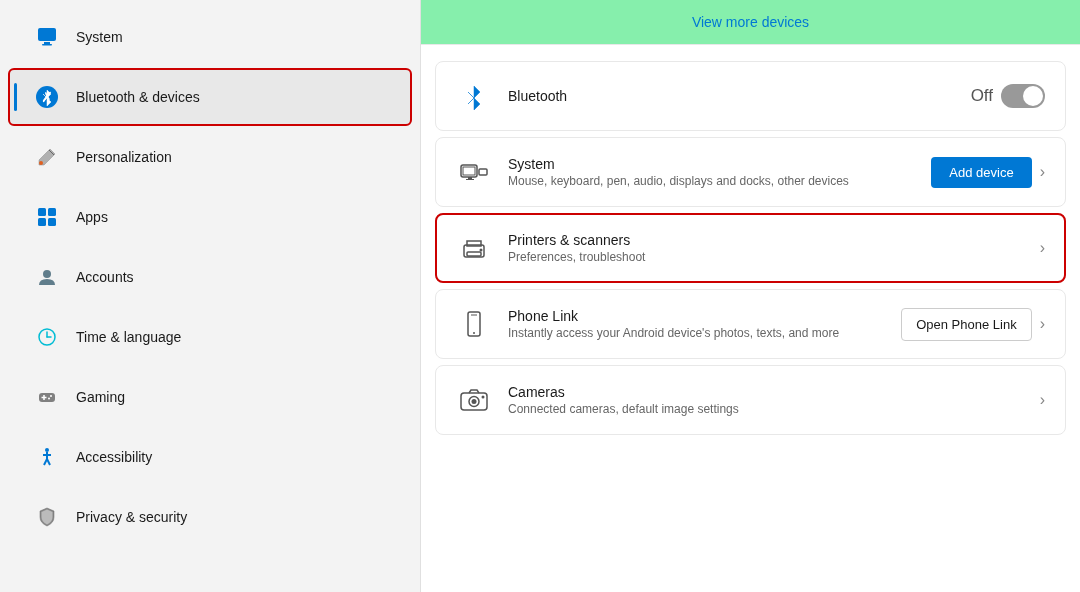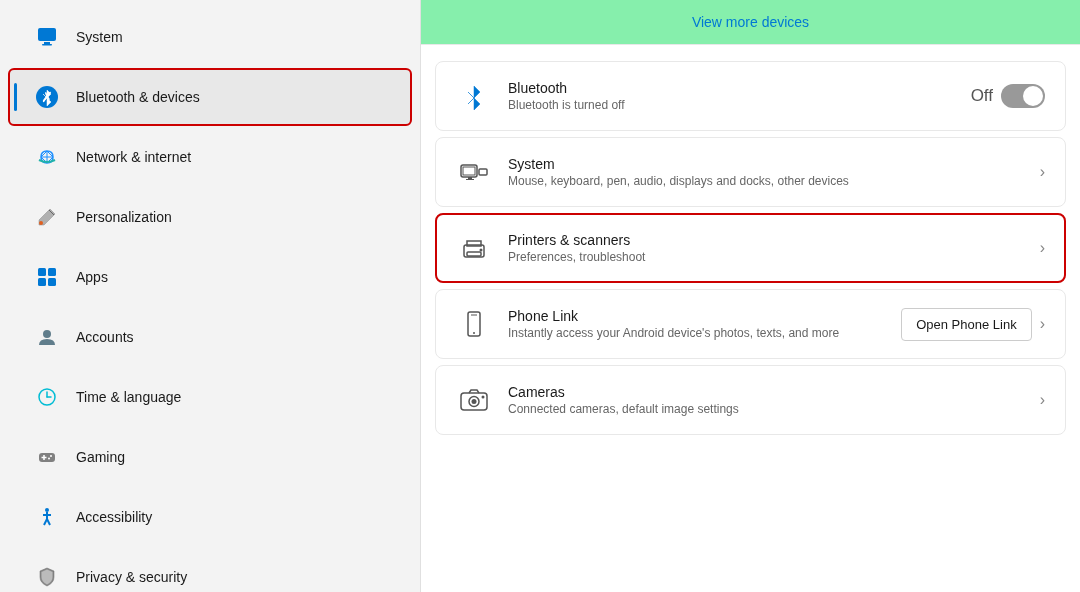--- a/index.html
+++ b/index.html
@@ -219,33 +219,20 @@
       <svg width="22" height="22" viewBox="0 0 22 22">
         <rect width="22" height="22" rx="11" fill="#0078d4"></rect>
         <text x="11" y="16" text-anchor="middle" fill="white" font-size="14" font-family="Arial">✗</text>
 
         <path d="M11 4 L15 8 L11 12 L15 16 L11 20 L11 12 L7 16 L11 12 L7 8 L11 12 L11 4Z" fill="white" stroke="white" stroke-width="0.5"></path>
       </svg>
     </div>
     <span class="sidebar-item-label">Bluetooth &amp; devices</span>
   </div>
 
-  <div class="sidebar-item">
-    <div class="icon-circle">
-      <svg width="22" height="22" viewBox="0 0 22 22">
-        <path d="M11 5 Q17 5 17 11 Q17 17 11 17 Q5 17 5 11 Q5 5 11 5Z" fill="none" stroke="#1e90ff" stroke-width="1.5"></path>
-        <path d="M5 11 Q8 8 11 5 Q14 8 17 11 Q14 14 11 17 Q8 14 5 11Z" fill="none" stroke="#1e90ff" stroke-width="1"></path>
-        <line x1="5" y1="11" x2="17" y2="11" stroke="#1e90ff" stroke-width="1"></line>
-        <line x1="11" y1="5" x2="11" y2="17" stroke="#1e90ff" stroke-width="1"></line>
-
-        <path d="M3 14 Q11 18 19 14" fill="none" stroke="#20b2aa" stroke-width="2"></path>
-      </svg>
-    </div>
-    <span class="sidebar-item-label">Network &amp; internet</span>
-  </div>
 
   <div class="sidebar-item">
     <div class="icon-circle">
       <svg width="22" height="22" viewBox="0 0 22 22">
         <path d="M14 3 L19 8 L8 19 L3 19 L3 14 Z" fill="#b0b0b0" stroke="#888" stroke-width="0.5"></path>
         <line x1="13" y1="4" x2="18" y2="9" stroke="#666" stroke-width="1"></line>
         <circle cx="5" cy="17" r="2" fill="#e06020"></circle>
       </svg>
     </div>
     <span class="sidebar-item-label">Personalization</span>
@@ -327,21 +314,20 @@
   <button class="view-more-btn">View more devices</button>
 
   <div class="setting-card" style="margin-top:16px;">
     <div class="card-icon">
       <svg width="28" height="28" viewBox="0 0 28 28">
         <path d="M14 4 L20 10 L14 16 L20 22 L14 28 L14 16 L8 22 L14 16 L8 10 L14 16 L14 4Z" fill="#0078d4" stroke="#0078d4" stroke-width="0.5"></path>
       </svg>
     </div>
     <div class="card-content">
       <div class="card-title">Bluetooth</div>
-      <div class="card-subtitle">Bluetooth is turned off</div>
     </div>
     <div class="card-action">
       <div class="toggle">
         <span class="toggle-label">Off</span>
         <div class="toggle-switch"></div>
       </div>
     </div>
   </div>
 
   <div class="setting-card">
@@ -352,20 +338,21 @@
         <rect x="20" y="12" width="8" height="6" rx="1" fill="none" stroke="#555" stroke-width="1.5"></rect>
         <rect x="9" y="20" width="4" height="2" fill="#555"></rect>
         <rect x="7" y="22" width="8" height="1" fill="#555"></rect>
       </svg>
     </div>
     <div class="card-content">
       <div class="card-title">System</div>
       <div class="card-subtitle">Mouse, keyboard, pen, audio, displays and docks, other devices</div>
     </div>
     <div class="card-action">
+      <button class="btn-primary">Add device</button>
       <span class="chevron">›</span>
     </div>
   </div>
 
   <div class="setting-card highlighted">
     <div class="card-icon">
       <svg width="30" height="30" viewBox="0 0 30 30">
         <rect x="5" y="12" width="20" height="12" rx="2" fill="none" stroke="#555" stroke-width="1.5"></rect>
         <rect x="8" y="8" width="14" height="5" fill="none" stroke="#555" stroke-width="1.5"></rect>
         <rect x="8" y="19" width="14" height="4" rx="1" fill="none" stroke="#555" stroke-width="1.5"></rect>

